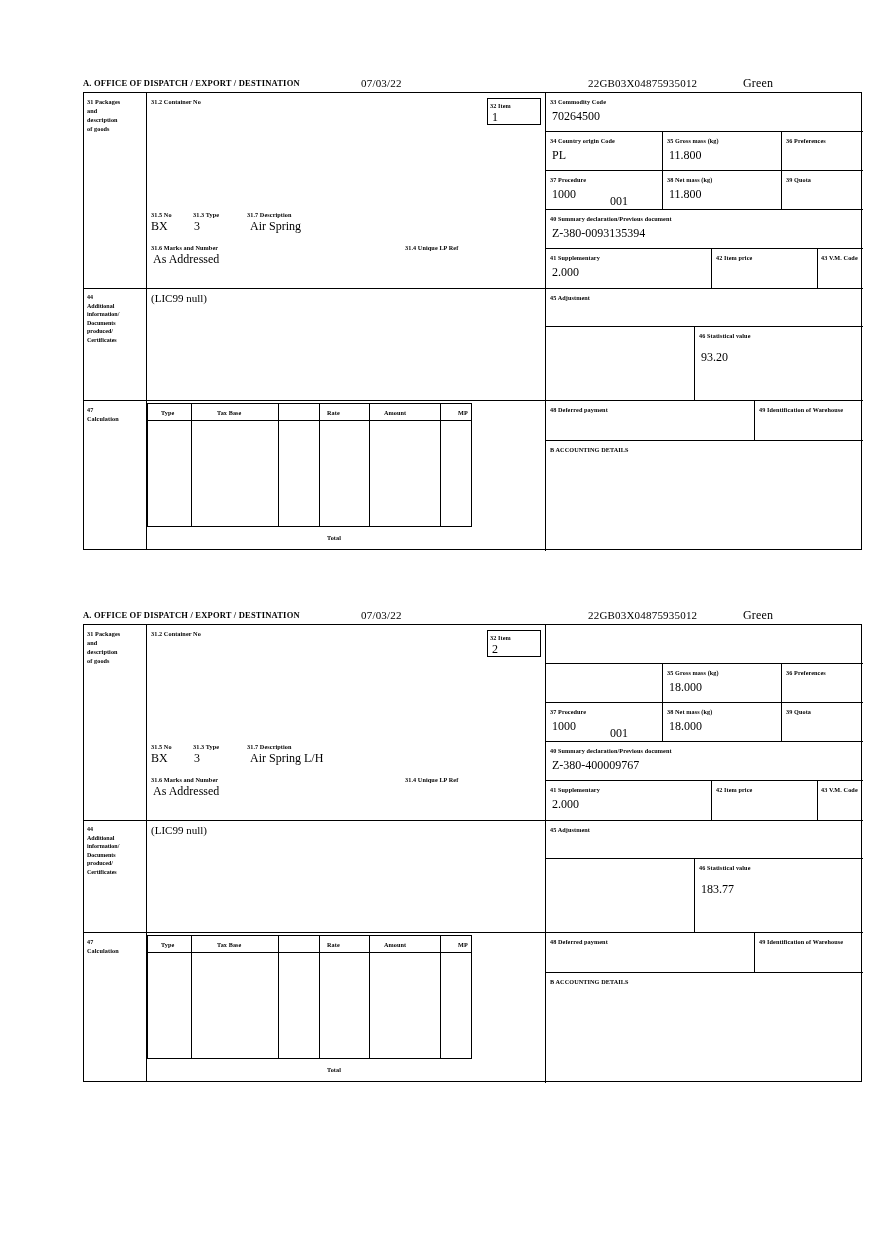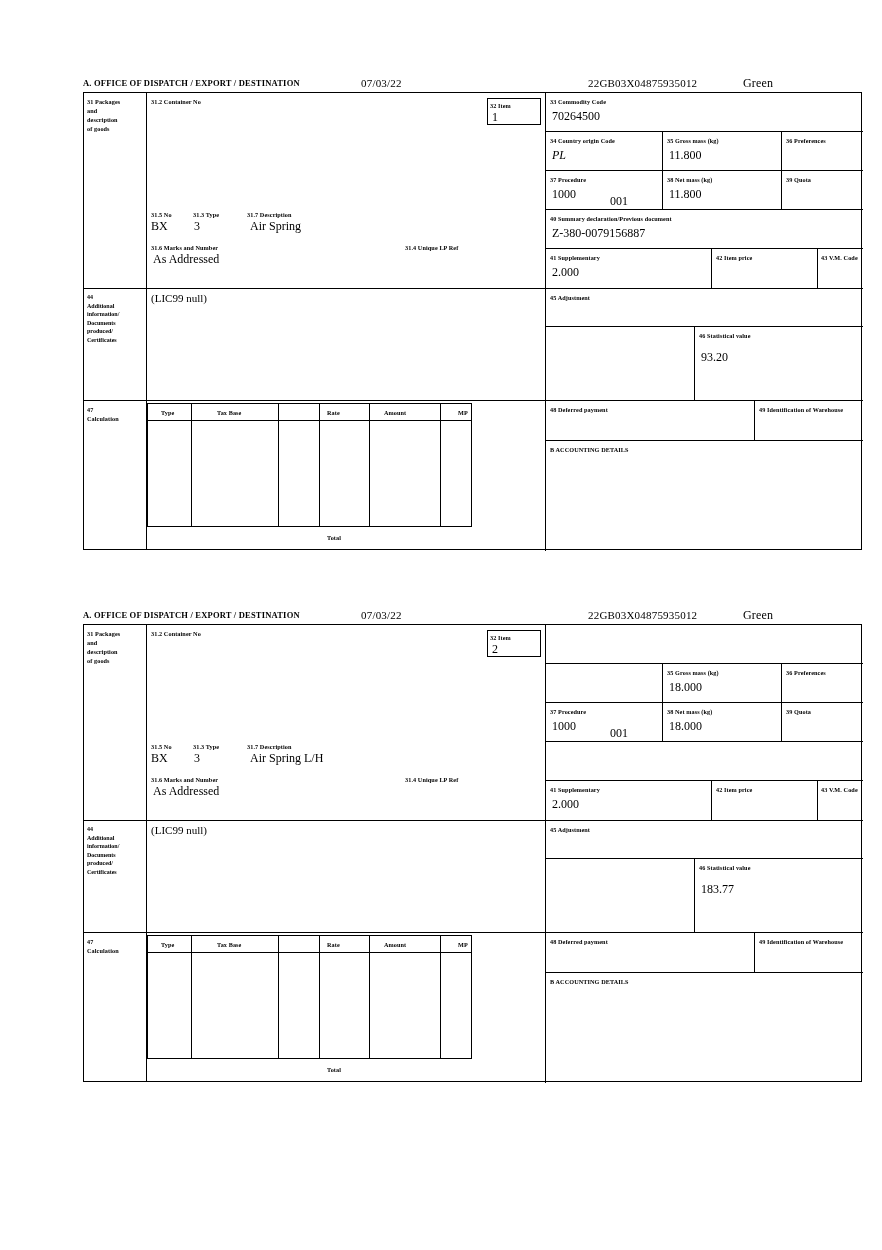--- a/index.html
+++ b/index.html
@@ -169,21 +169,21 @@
       <div class="line-v" style="left:461px;top:0;height:458px;"></div>
 
       <div class="cell" style="left:462px;top:0;width:315px;height:38px;">
         <div class="lbl" style="padding:4px 0 0 4px;">33 Commodity Code</div>
         <div class="val" style="padding:3px 0 0 6px;font-size:12px;">70264500</div>
       </div>
       <div class="line-h" style="left:461px;top:38px;width:318px;"></div>
 
       <div class="cell" style="left:462px;top:39px;width:116px;height:39px;">
         <div class="lbl" style="padding:4px 0 0 4px;">34 Country origin Code</div>
-        <div class="val" style="padding:3px 0 0 6px;font-size:12px;font-style:italic;">PL</div>
+        <div class="val" style="padding:3px 0 0 6px;font-size:12px;">PL</div>
       </div>
       <div class="line-v" style="left:578px;top:38px;height:78px;"></div>
       <div class="cell" style="left:579px;top:39px;width:118px;height:39px;">
         <div class="lbl" style="padding:4px 0 0 4px;">35 Gross mass (kg)</div>
         <div class="val" style="padding:3px 0 0 6px;font-size:12px;">11.800</div>
       </div>
       <div class="line-v" style="left:697px;top:38px;height:78px;"></div>
       <div class="cell" style="left:698px;top:39px;width:80px;height:39px;">
         <div class="lbl" style="padding:4px 0 0 4px;">36 Preferences</div>
         <div class="val" style="padding:3px 0 0 6px;"></div>
@@ -200,21 +200,21 @@
         <div class="val" style="padding:3px 0 0 6px;font-size:12px;">11.800</div>
       </div>
       <div class="cell" style="left:698px;top:78px;width:80px;height:38px;">
         <div class="lbl" style="padding:4px 0 0 4px;">39 Quota</div>
         <div class="val" style="padding:3px 0 0 6px;"></div>
       </div>
       <div class="line-h" style="left:461px;top:116px;width:318px;"></div>
 
       <div class="cell" style="left:462px;top:117px;width:316px;height:38px;">
         <div class="lbl" style="padding:4px 0 0 4px;">40 Summary declaration/Previous document</div>
-        <div class="val" style="padding:3px 0 0 6px;font-size:12px;">Z-380-0079156887</div>
+        <div class="val" style="padding:3px 0 0 6px;font-size:12px;">Z-380-0093135394</div>
       </div>
       <div class="line-h" style="left:461px;top:155px;width:318px;"></div>
 
       <div class="cell" style="left:462px;top:156px;width:165px;height:39px;">
         <div class="lbl" style="padding:4px 0 0 4px;">41 Supplementary</div>
         <div class="val" style="padding:3px 0 0 6px;font-size:12px;">2.000</div>
       </div>
       <div class="line-v" style="left:627px;top:155px;height:40px;"></div>
       <div class="cell" style="left:628px;top:156px;width:105px;height:39px;">
         <div class="lbl" style="padding:4px 0 0 4px;">42 Item price</div>
@@ -371,20 +371,24 @@
       <div class="cell" style="left:579px;top:78px;width:118px;height:38px;">
         <div class="lbl" style="padding:4px 0 0 4px;">38 Net mass (kg)</div>
         <div class="val" style="padding:3px 0 0 6px;font-size:12px;">18.000</div>
       </div>
       <div class="cell" style="left:698px;top:78px;width:80px;height:38px;">
         <div class="lbl" style="padding:4px 0 0 4px;">39 Quota</div>
         <div class="val" style="padding:3px 0 0 6px;"></div>
       </div>
       <div class="line-h" style="left:461px;top:116px;width:318px;"></div>
 
+      <div class="cell" style="left:462px;top:117px;width:316px;height:38px;">
+        <div class="lbl" style="padding:4px 0 0 4px;">40 Summary declaration/Previous document</div>
+        <div class="val" style="padding:3px 0 0 6px;font-size:12px;">Z-380-400009767</div>
+      </div>
       <div class="line-h" style="left:461px;top:155px;width:318px;"></div>
 
       <div class="cell" style="left:462px;top:156px;width:165px;height:39px;">
         <div class="lbl" style="padding:4px 0 0 4px;">41 Supplementary</div>
         <div class="val" style="padding:3px 0 0 6px;font-size:12px;">2.000</div>
       </div>
       <div class="line-v" style="left:627px;top:155px;height:40px;"></div>
       <div class="cell" style="left:628px;top:156px;width:105px;height:39px;">
         <div class="lbl" style="padding:4px 0 0 4px;">42 Item price</div>
         <div class="val" style="padding:3px 0 0 6px;"></div>

